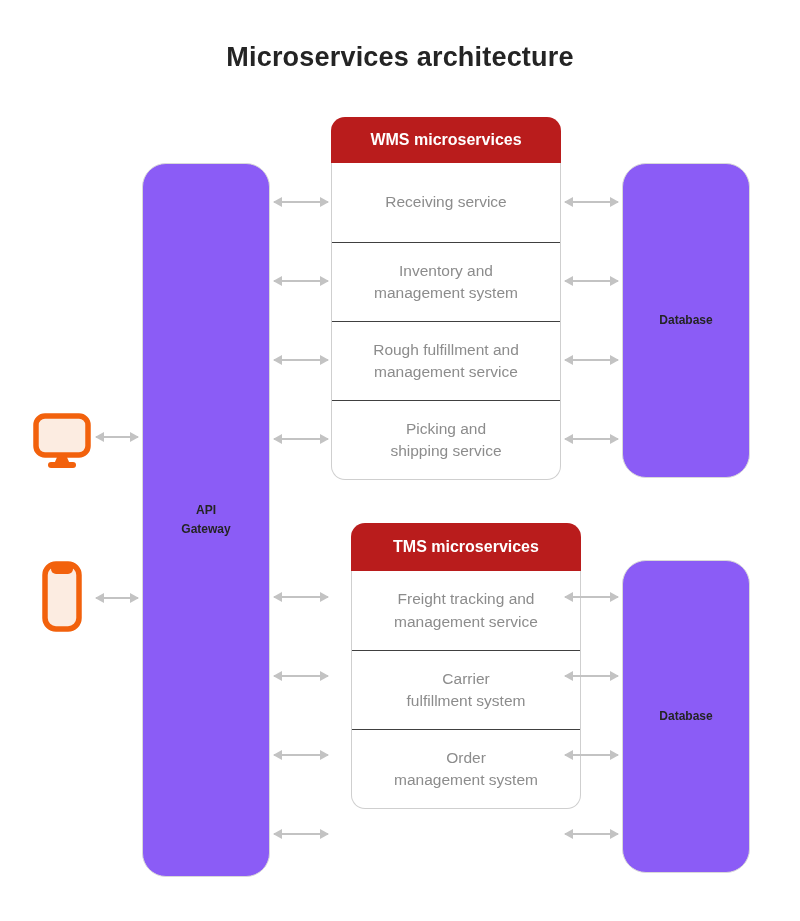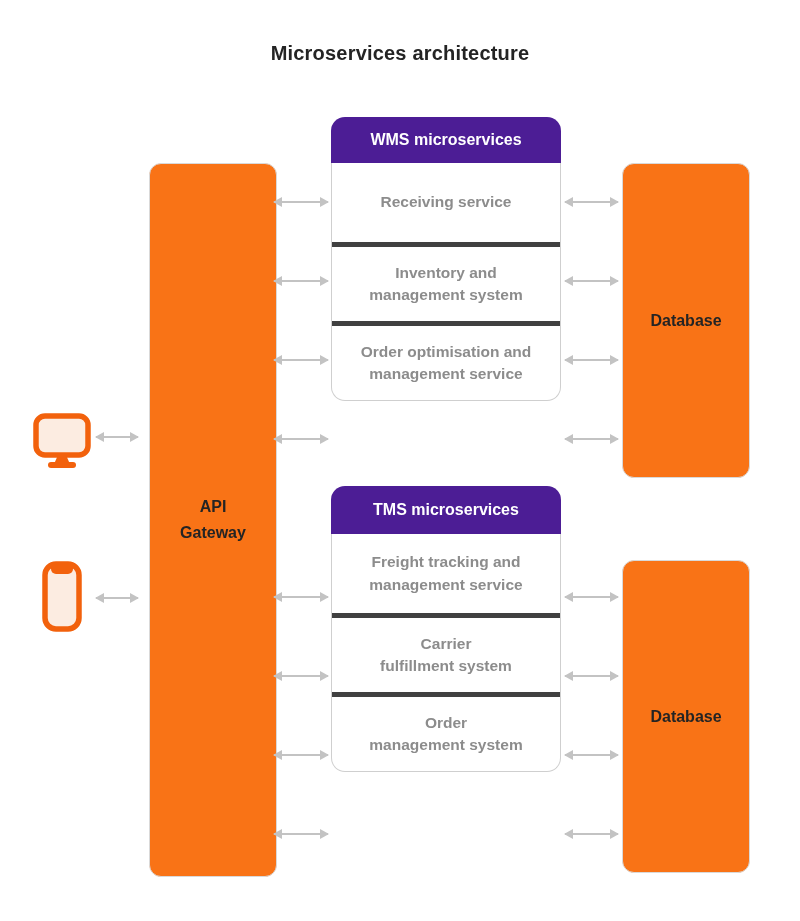--- a/index.html
+++ b/index.html
@@ -4,55 +4,54 @@
 <style>
   * { margin:0; padding:0; box-sizing:border-box; }
   html,body { background:#ffffff; }
   body { font-family:"Liberation Sans","DejaVu Sans",sans-serif; }
   .canvas {
     position:relative; width:800px; height:921px; background:#ffffff;
     overflow:hidden; margin:0 auto;
   }
   .title {
     position:absolute; left:0; top:42px; width:100%;
-    text-align:center; font-size:20px; font-weight:700; color:#242424;
+    text-align:center; font-size:27px; font-weight:700; color:#242424;
     letter-spacing:0.2px;
   }
   
   .graybox {
-    position:absolute; background:#f97316; border:1px solid #d9d9d9;
-    border-radius:12px; display:flex; align-items:center; justify-content:center;
-    text-align:center; font-weight:700; font-size:16px; color:#242424;
+    position:absolute; background:#8b5cf6; border:1px solid #d9d9d9;
+    border-radius:24px; display:flex; align-items:center; justify-content:center;
+    text-align:center; font-weight:700; font-size:12px; color:#242424;
     line-height:1.6; white-space:pre-line;
   }
-  #api-gateway { left:142px; top:163px; width:128px; height:714px;margin-left:7px; }
+  #api-gateway { left:142px; top:163px; width:128px; height:714px; }
   #database-top { left:622px; top:163px; width:128px; height:315px; }
   #database-bottom { left:622px; top:560px; width:128px; height:313px; }
 
   
   .panel { position:absolute; left:331px; width:230px; }
   #wms-panel { top:117px; }
-  #tms-panel { top:486px; }
+  #tms-panel { top:523px;margin-left:20px; }
   .panel-header {
-    height:46px; background:#4c1d95; border-radius:14px 14px 0 0;
+    height:46px; background:#b91c1c; border-radius:14px 14px 0 0;
     display:flex; align-items:center; justify-content:center;
     color:#ffffff; font-weight:700; font-size:16px;
   }
   #tms-panel .panel-header { height:48px; }
   .panel-rows {
     background:#ffffff; border:1px solid #cfcfcf; border-top:none;
     border-radius:0 0 14px 14px;
-    font-weight:bold;
   }
   .svc-row {
     height:79px; display:flex; align-items:center; justify-content:center;
     text-align:center; color:#8c8c8c; font-size:15.5px; line-height:1.45;
     white-space:pre-line; padding:0 8px;
   }
-  .svc-row + .svc-row { border-top:5px solid #404040; }
+  .svc-row + .svc-row { border-top:1px solid #404040; }
 
   
   .arrow { position:absolute; height:2px; background:#c3c3c3; }
   .arrow::before {
     content:''; position:absolute; left:-1px; top:-4px; width:0; height:0;
     border-style:solid; border-width:5px 9px 5px 0;
     border-color:transparent #c3c3c3 transparent transparent;
   }
   .arrow::after {
     content:''; position:absolute; right:-1px; top:-4px; width:0; height:0;
@@ -87,22 +86,24 @@
 
   <div class="graybox" id="api-gateway">API
 Gateway</div>
 
   <div class="panel" id="wms-panel">
     <div class="panel-header">WMS microservices</div>
     <div class="panel-rows">
       <div class="svc-row">Receiving service</div>
       <div class="svc-row">Inventory and
 management system</div>
-      <div class="svc-row">Order optimisation and
+      <div class="svc-row">Rough fulfillment and
 management service</div>
+      <div class="svc-row">Picking and
+shipping service</div>
     </div>
   </div>
 
   <div class="panel" id="tms-panel">
     <div class="panel-header">TMS microservices</div>
     <div class="panel-rows">
       <div class="svc-row">Freight tracking and
 management service</div>
       <div class="svc-row">Carrier
 fulfillment system</div>

